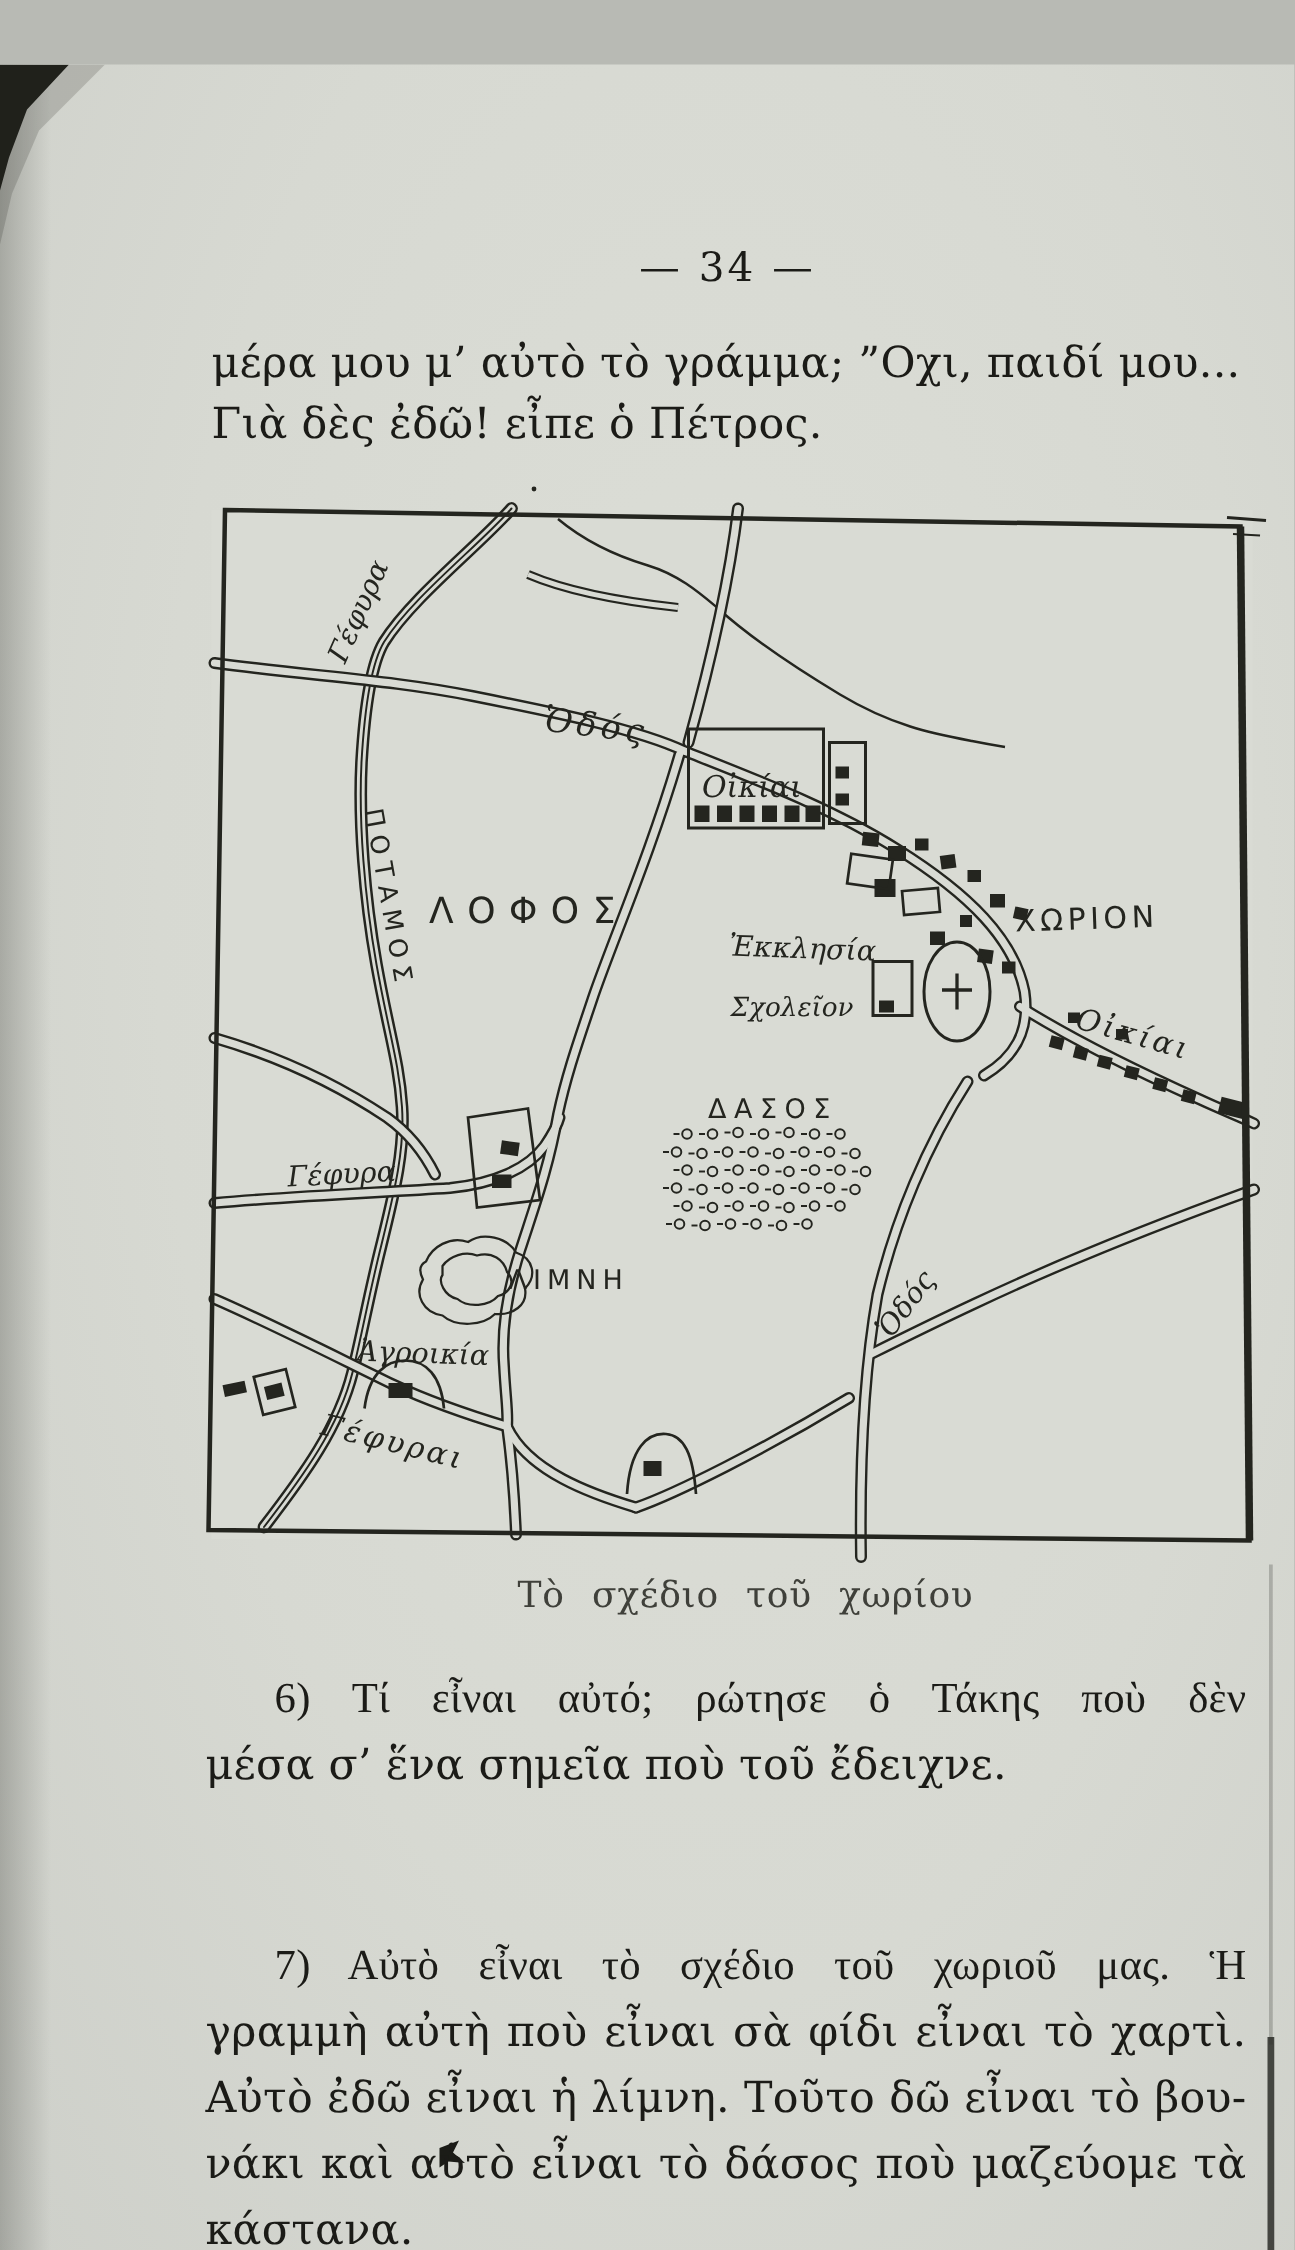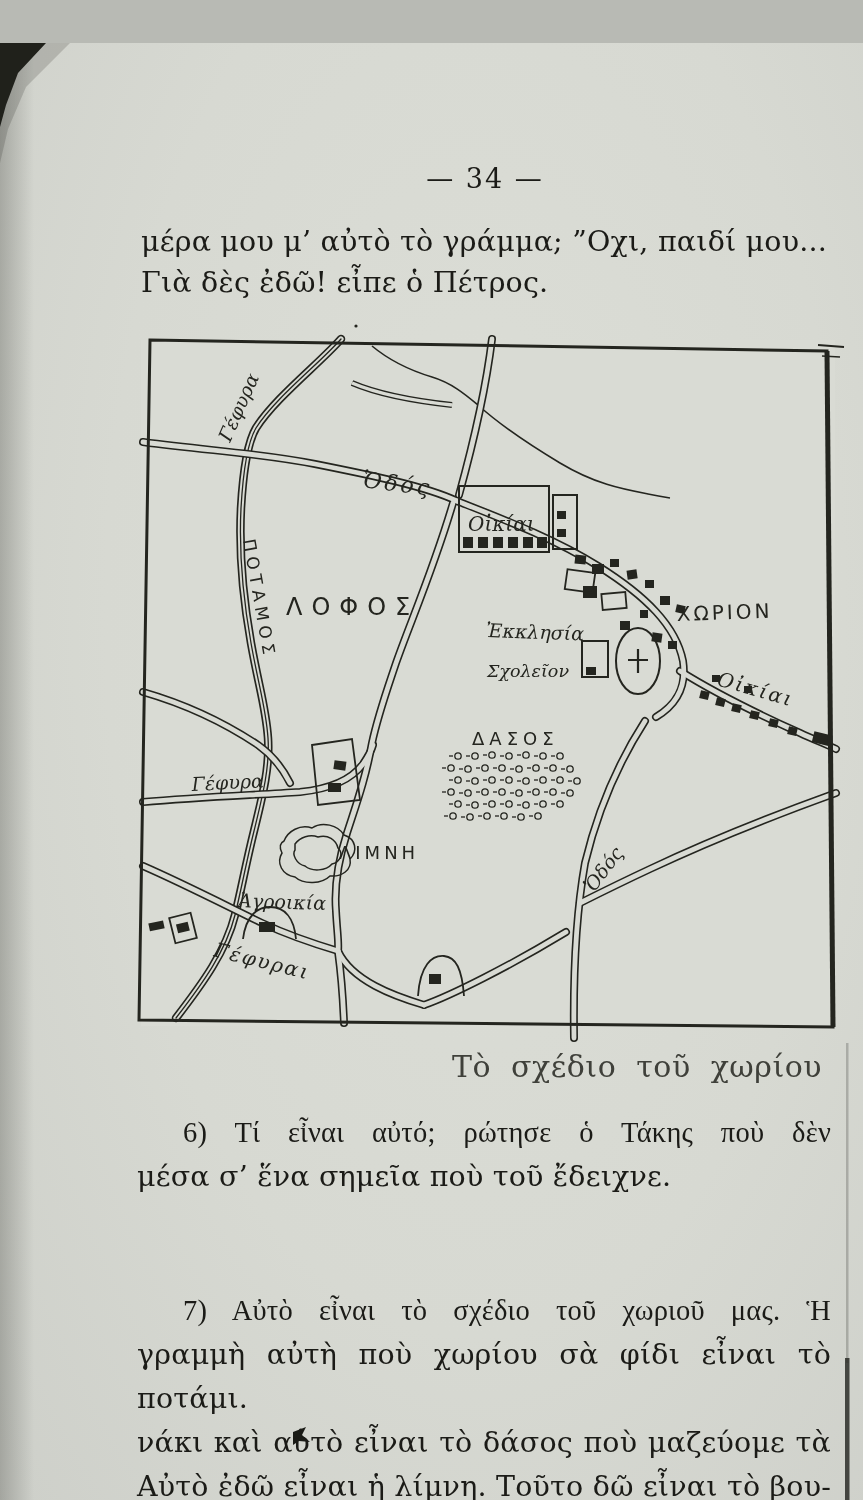--- a/index.html
+++ b/index.html
@@ -10,22 +10,22 @@
   }
   .page::before{ 
     content:"";position:absolute;left:0;top:0;width:34px;height:100%;
     background:linear-gradient(to right, rgba(55,56,50,.28), rgba(55,56,50,0));
     pointer-events:none;
   }
   .abs{position:absolute;}
   .pagenum{top:120px;left:140px;width:690px;text-align:center;
     font-size:27px;letter-spacing:2px;}
   .toppara{top:178px;left:141px;width:686px;font-size:28.5px;line-height:41px;letter-spacing:.2px;}
-  .caption{top:1006px;left:132px;width:690px;text-align:right;
-    font-size:30px;color:#3f403a;word-spacing:10px;letter-spacing:.5px;}
+  .caption{top:1006px;left:152px;width:690px;text-align:center;
+    font-size:24px;color:#3f403a;word-spacing:10px;letter-spacing:.5px;}
   .para{left:137px;width:694px;font-size:28.5px;line-height:44px;letter-spacing:.2px;}
   .p6{top:1068px;} .p7{top:1246px;}
   .jline{text-align:justify;text-align-last:justify;}
   .lline{text-align:left;}
   .ind{text-indent:46px;font-family:Liberation Serif, serif;}
   .map-svg{position:absolute;left:0;top:0;}
   .lbl-hand{font-family:"DejaVu Serif",serif;font-style:italic;fill:#24251f;}
   .lbl-caps{font-family:"DejaVu Sans",sans-serif;fill:#24251f;}
   .ink{stroke:#24251f;} .paperline{stroke:#d9dbd4;}
 </style>
@@ -246,19 +246,19 @@
 
   <div class="abs caption">Τὸ σχέδιο τοῦ χωρίου</div>
 
   <div class="abs para p6">
     <div class="jline ind">6)  Τί εἶναι αὐτό; ρώτησε ὁ Τάκης ποὺ δὲν</div>
     <div class="lline">μέσα σ’ ἕνα σημεῖα ποὺ τοῦ ἔδειχνε.</div>
   </div>
 
   <div class="abs para p7">
     <div class="jline ind">7)  Αὐτὸ εἶναι τὸ σχέδιο τοῦ χωριοῦ μας. Ἡ</div>
-    <div class="jline">γραμμὴ αὐτὴ ποὺ χωρίου σὰ φίδι εἶναι τὸ ποτάμι.</div>
+    <div class="jline">γραμμὴ αὐτὴ ποὺ εἶναι σὰ φίδι εἶναι τὸ χαρτὶ.</div>
+    <div class="jline">Αὐτὸ ἐδῶ εἶναι ἡ λίμνη. Τοῦτο δῶ εἶναι τὸ βου-</div>
     <div class="jline">νάκι καὶ αὐτὸ εἶναι τὸ δάσος ποὺ μαζεύομε τὰ</div>
-    <div class="jline">Αὐτὸ ἐδῶ εἶναι ἡ λίμνη. Τοῦτο δῶ εἶναι τὸ βου-</div>
     <div class="lline">κάστανα.</div>
   </div>
 
 </div>
 
 </body></html>

